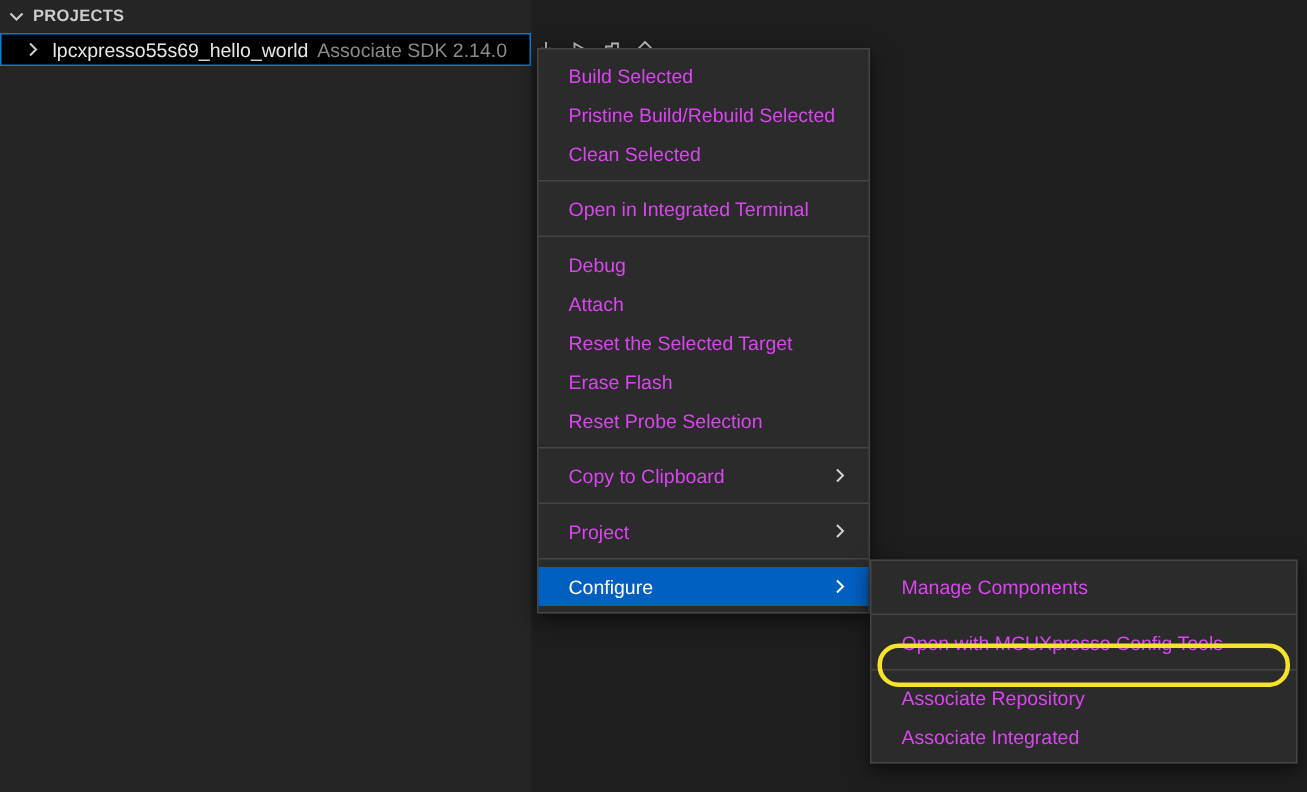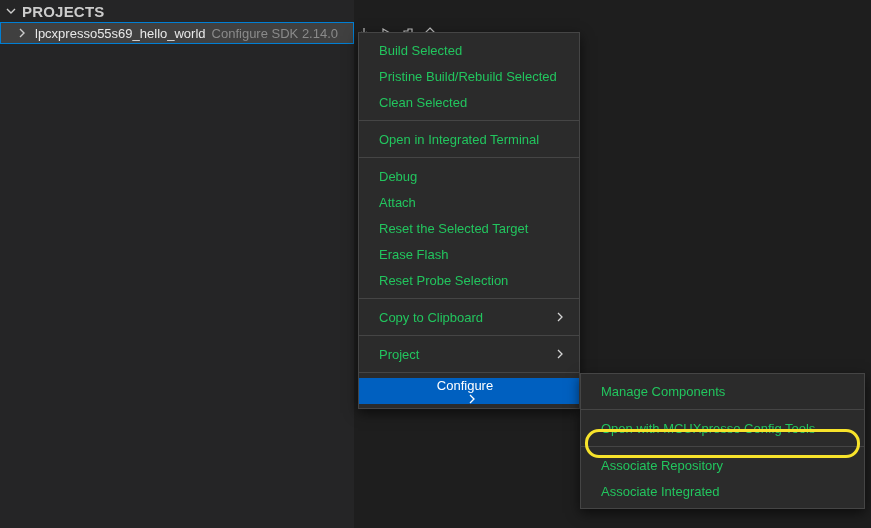--- a/index.html
+++ b/index.html
@@ -18,37 +18,37 @@
     border-right: 1px solid #1e1e1e;
     position: relative;
   }
   .panel-header {
     height: 22px;
     display: flex;
     align-items: center;
     padding-left: 4px;
     gap: 4px;
     font-weight: 600;
-    font-size: 15px;
+    font-size: 11px;
     color: #cccccc;
     letter-spacing: 0.2px;
   }
   .panel-header .chev {
     display: inline-flex;
     align-items: center;
     justify-content: center;
     width: 14px; height: 14px;
   }
   .project-row {
     height: 22px;
     display: flex;
     align-items: center;
     padding-left: 14px;
     gap: 6px;
-    background: #404040;
+    background: #000000;
     border: 1px solid #007fd4;
     position: relative;
   }
   .project-row .chev {
     display: inline-flex;
     align-items: center;
     justify-content: center;
     width: 14px; height: 14px;
     color: #cccccc;
   }
@@ -86,40 +86,39 @@
     left: 358px;
     top: 32px;
     width: 222px;
   }
   .menu-item {
     height: 26px;
     padding: 0 28px 0 20px;
     display: flex;
     align-items: center;
     justify-content: space-between;
-    color: #22c55e;
+    color: #d946ef;
     white-space: nowrap;
     cursor: default;
   }
   .menu-item .label { flex: 1 1 auto; }
   .menu-item .arrow {
     display: inline-flex;
     align-items: center;
     color: #d4d4d4;
     margin-right: -14px;
   }
   .menu-sep {
     height: 1px;
     background: #454545;
     margin: 5px 0;
   }
   .menu-item.active {
     background: #0060c0;
     color: #ffffff;
-    flex-direction: column;
   }
   .menu-sub {
     left: 580px;
     top: 373px;
     width: 285px;
   }
   .highlight-ring {
     position: absolute;
     border: 3px solid #f7e32b;
     border-radius: 14px;
@@ -147,21 +146,21 @@
     <span>PROJECTS</span>
   </div>
 
   <div class="project-row">
     <span class="chev">
       <svg width="12" height="12" viewBox="0 0 12 12">
           <path d="M4 2 L8 6 L4 10" stroke="#cccccc" stroke-width="1.4" fill="none"></path>
         </svg>
     </span>
     <span class="project-name">lpcxpresso55s69_hello_world</span>
-    <span class="project-meta">Configure SDK 2.14.0</span>
+    <span class="project-meta">Associate SDK 2.14.0</span>
 
     <div class="row-toolbar">
       <span class="ticon">
         <svg width="14" height="14" viewBox="0 0 14 14">
             <path d="M7 2 V9 M4 6 L7 9 L10 6 M3 11 H11" stroke="#c0c0c0" stroke-width="1.2" fill="none"></path>
           </svg>
       </span>
       <span class="ticon">
         <svg width="14" height="14" viewBox="0 0 14 14">
             <path d="M4 3 L11 7 L4 11 Z" stroke="#c0c0c0" stroke-width="1.2" fill="none"></path>

